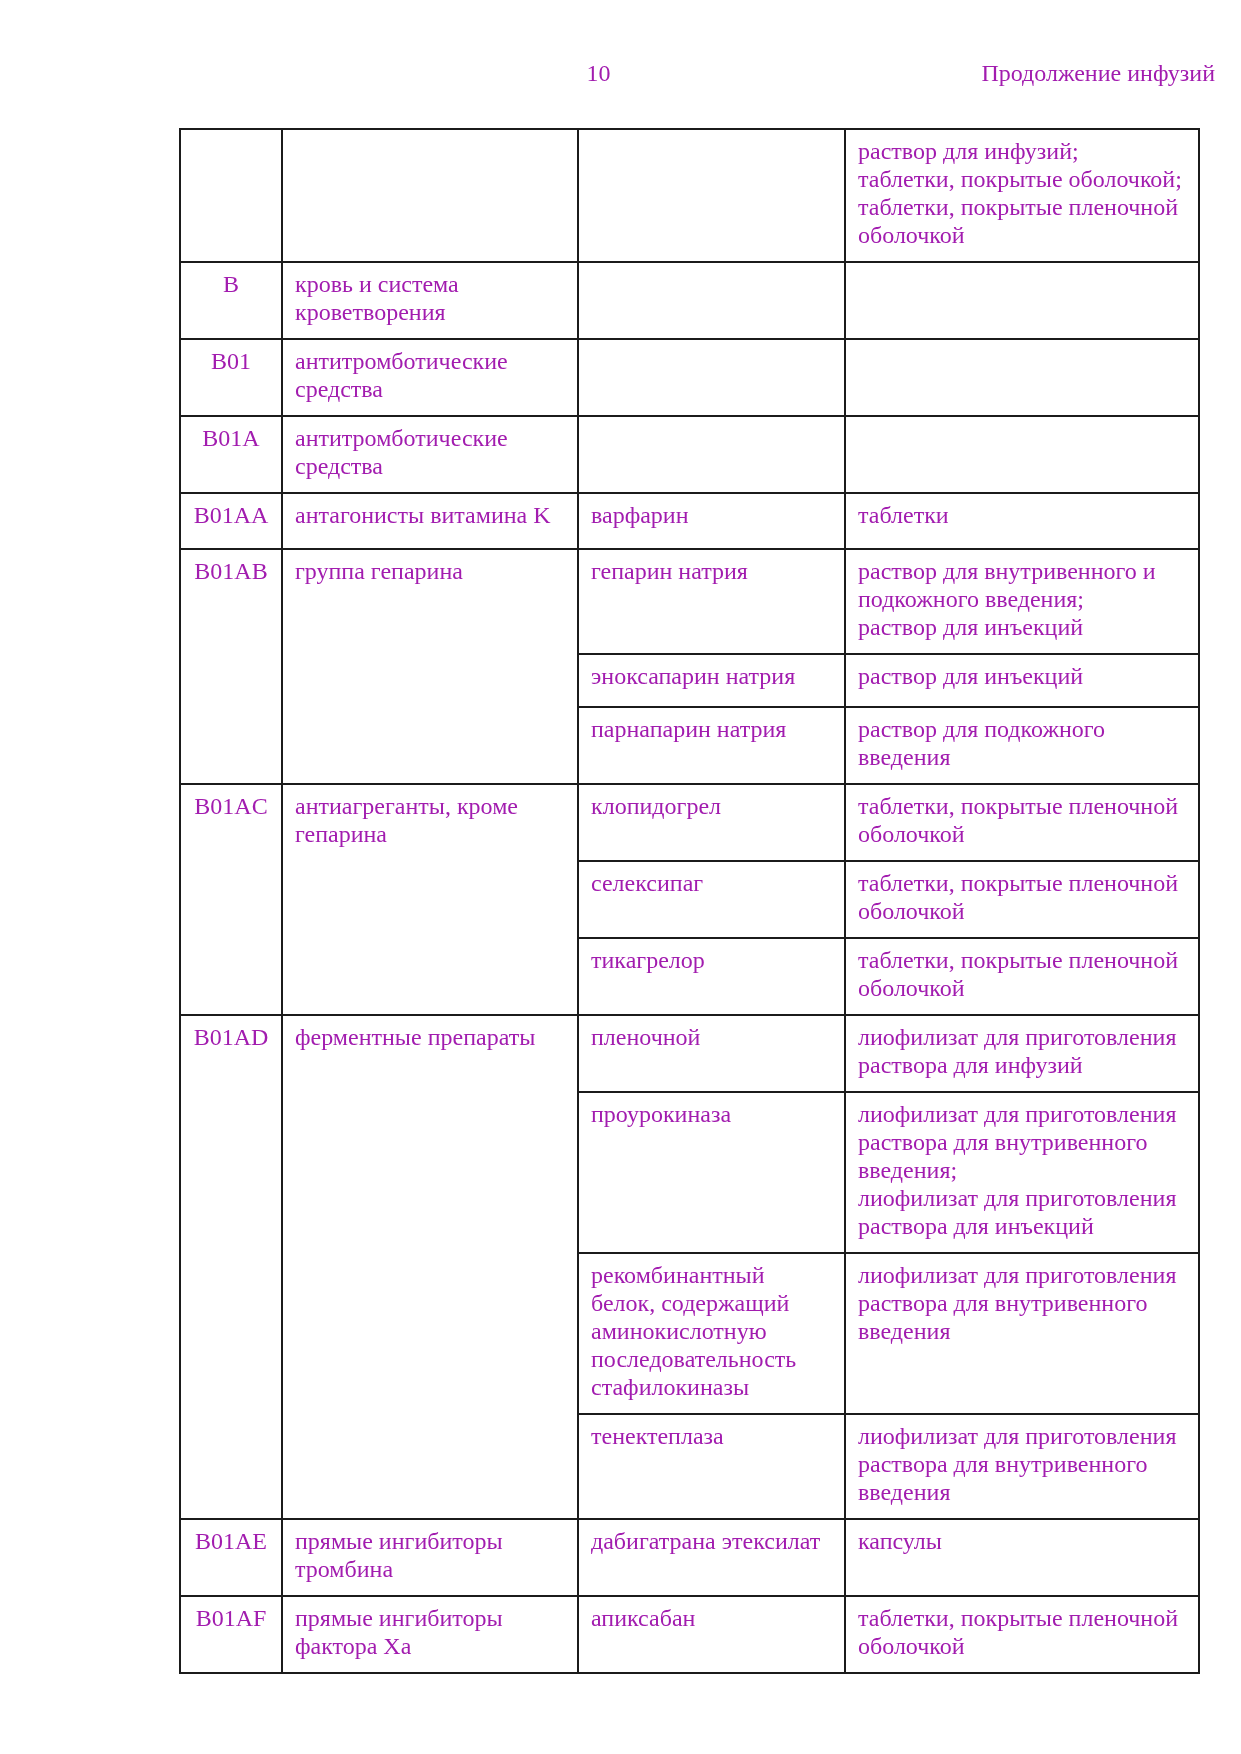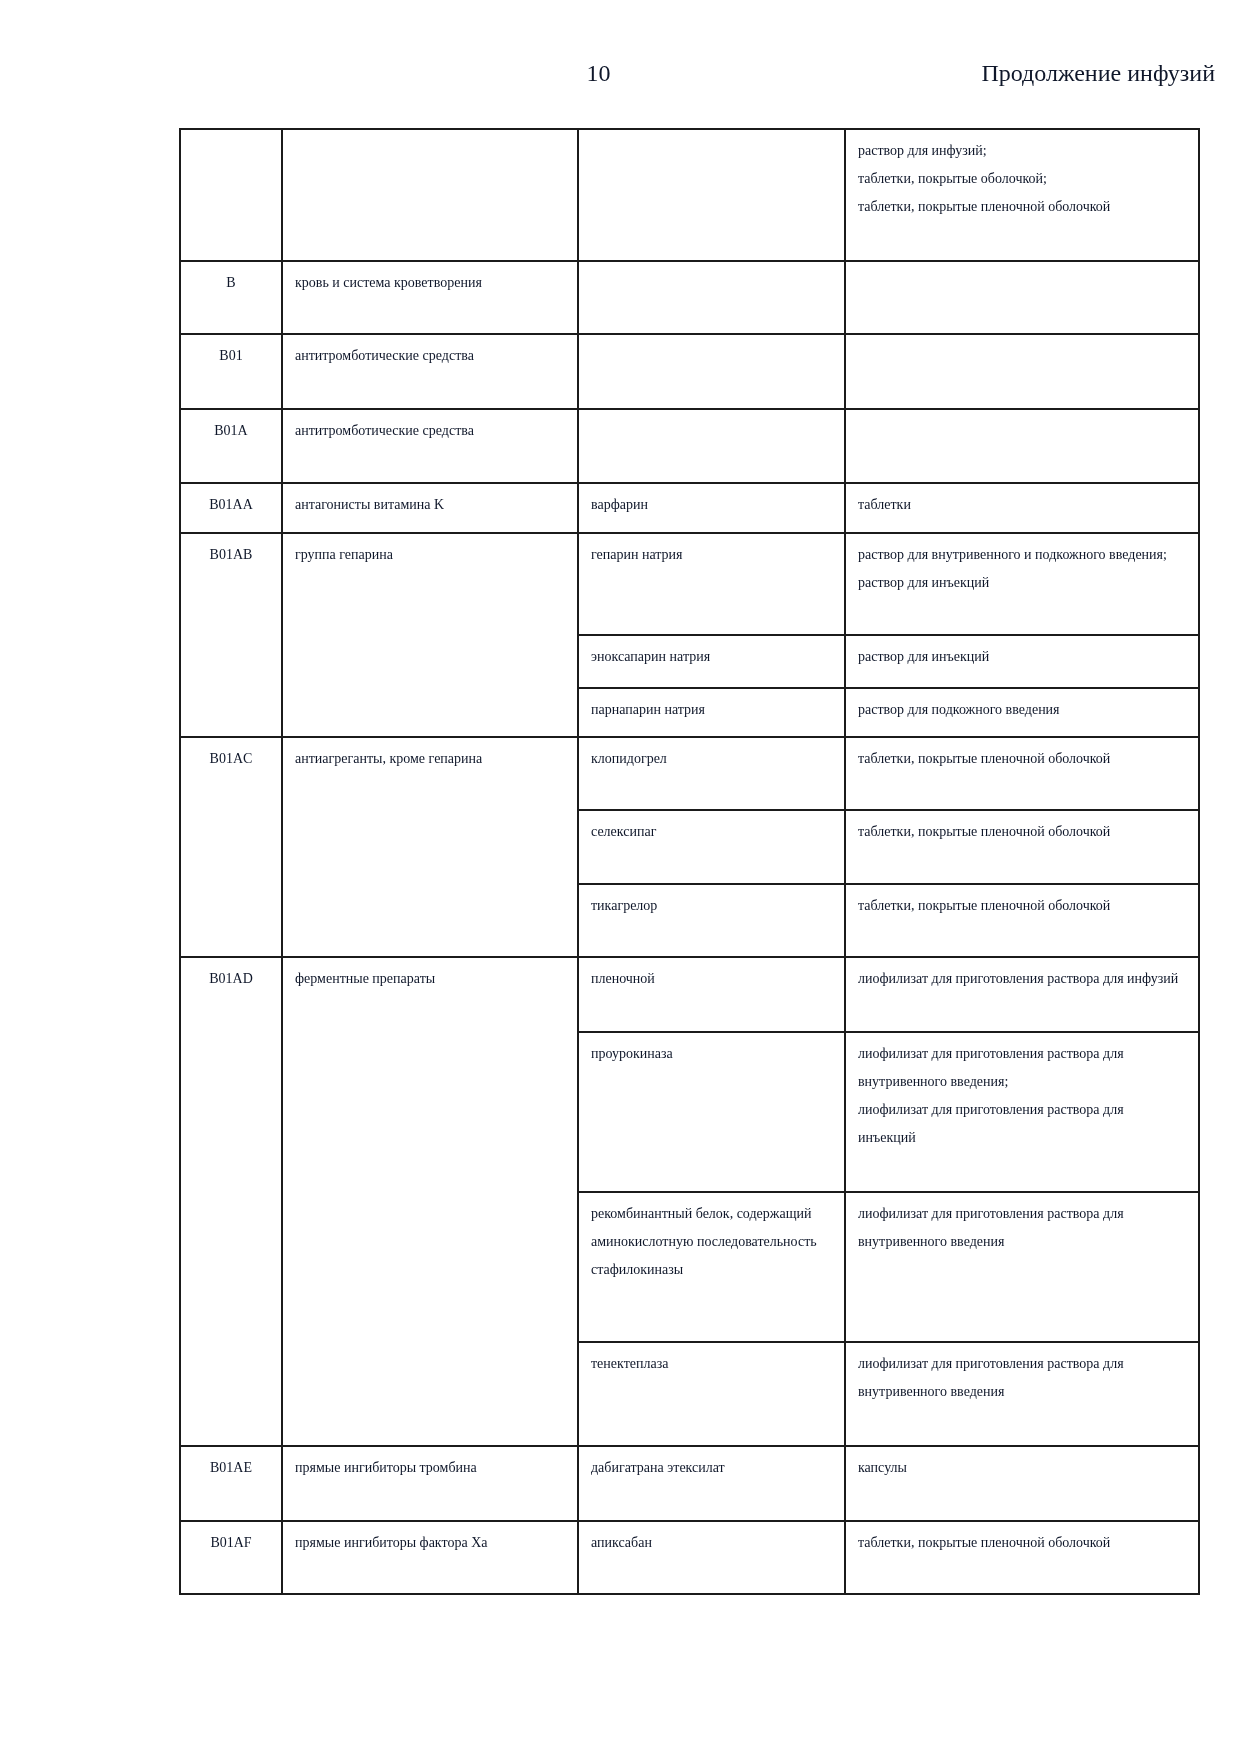--- a/index.html
+++ b/index.html
@@ -1,40 +1,40 @@
 <!DOCTYPE html>
 <html><head>
 <meta charset="utf-8">
 <style>
   html,body{margin:0;padding:0;background:#e8e8e8;}
   .page{
     position:relative;
     width:1241px;height:1754px;
     background:#ffffff;
     font-family:"Liberation Serif","DejaVu Serif",serif;
-    color:#0f172a;
+    color:#a21caf;
     overflow:hidden;
   }
   .page-header{
     position:absolute;top:58px;left:0;right:0;height:34px;
     font-size:24px;line-height:30px;
   }
   .page-number{
     position:absolute;left:0;right:0;text-align:center;
     transform:translateX(-22px);
   }
   .continuation{
     position:absolute;right:26px;top:0;
   }
   table.atc{
     position:absolute;top:128px;left:179px;
     width:1019px;
     border-collapse:collapse;
     table-layout:fixed;
-    font-size:14px;line-height:28px;
+    font-size:24px;line-height:28px;
   }
   table.atc td{
     border:2px solid #1b1b1b;
     vertical-align:top;
     padding:7px 14px 12px 12px;
     word-wrap:break-word;
   }
   table.atc td.code{
     text-align:center;
     padding-left:4px;padding-right:4px;
@@ -82,21 +82,21 @@
           <td rowspan="1">антитромботические средства</td>
           <td></td>
           <td></td>
         </tr>
         <tr style="height: 74px;">
           <td class="code" rowspan="1">B01A</td>
           <td rowspan="1">антитромботические средства</td>
           <td></td>
           <td></td>
         </tr>
-        <tr style="height: 50px;">
+        <tr style="height: 56px;">
           <td class="code" rowspan="1">B01AA</td>
           <td rowspan="1">антагонисты витамина K</td>
           <td>варфарин</td>
           <td>
             <div>таблетки</div>
           </td>
         </tr>
         <tr style="height: 102px;">
           <td class="code" rowspan="3">B01AB</td>
           <td rowspan="3">группа гепарина</td>

